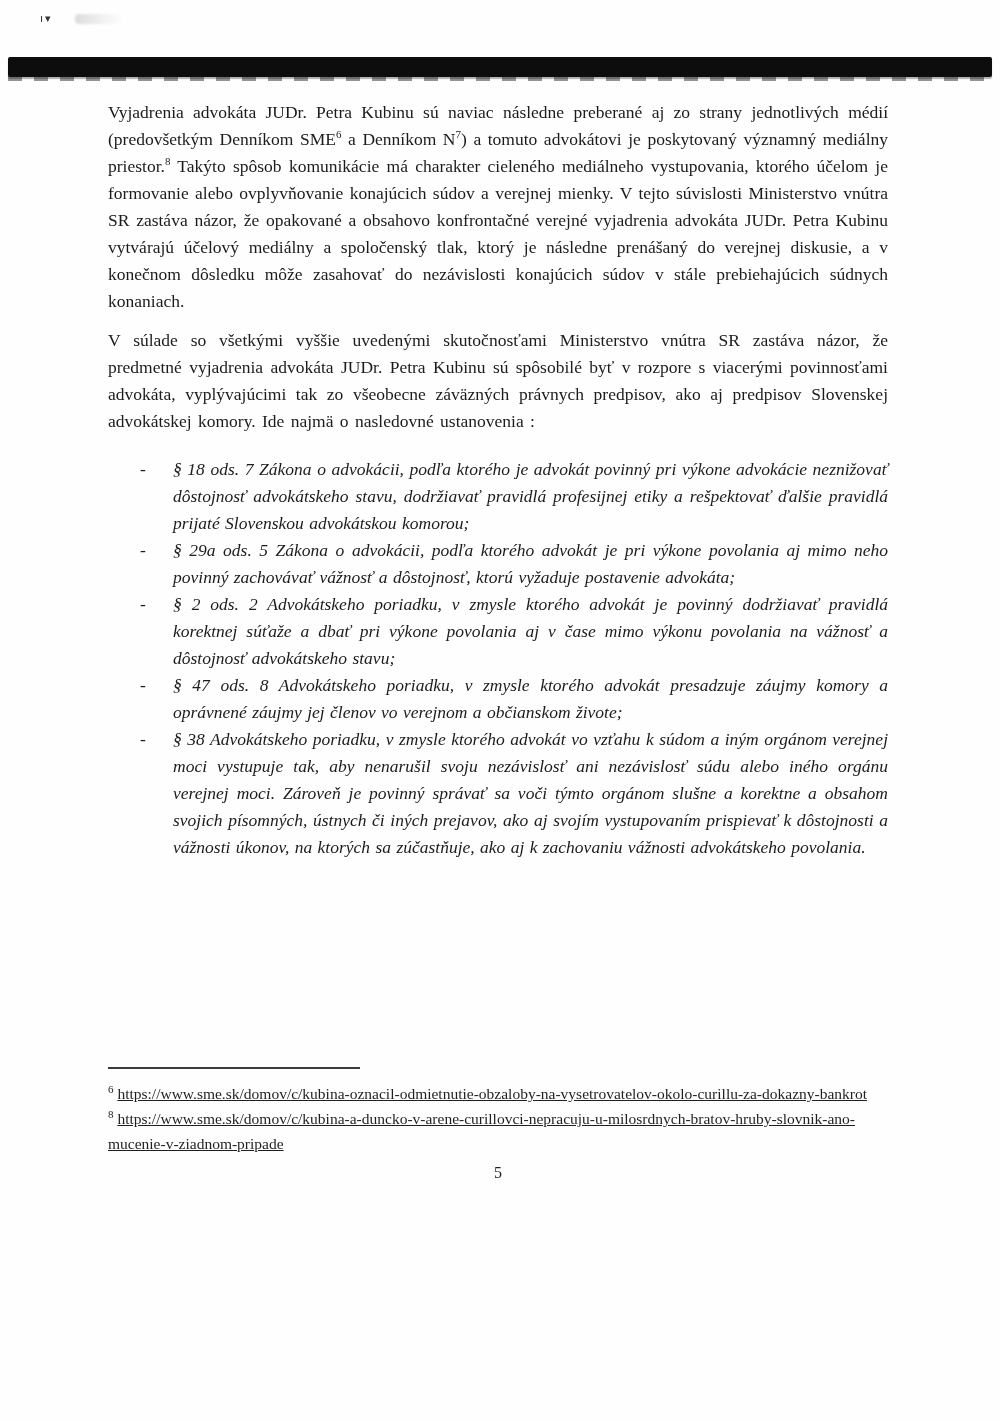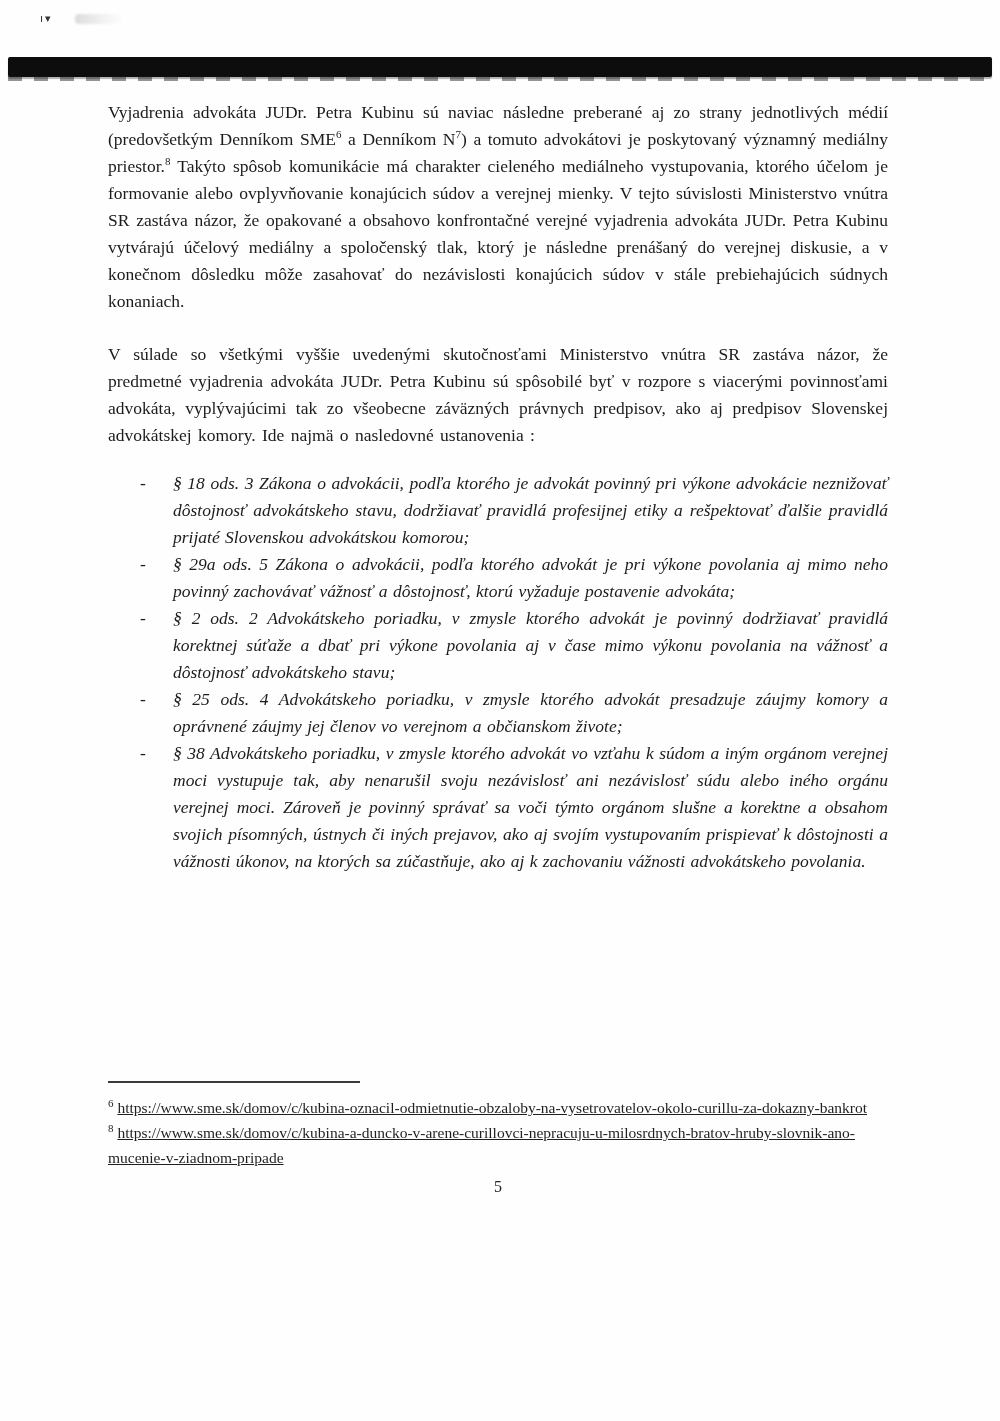--- a/index.html
+++ b/index.html
@@ -36,21 +36,21 @@
   .content{
     padding:99px 112px 0 108px;
   }
   .para{
     text-align:justify;
     font-size:17.5px;
     line-height:27px;
     word-spacing:2px;
     margin:0;
   }
-  .para + .para{margin-top:26px;}
+  .para + .para{margin-top:12px;}
   sup{font-size:11px;line-height:0;vertical-align:super;}
   .statute-list{
     margin-top:21px;
     padding-left:32px;
   }
   .statute-item{
     display:flex;
     font-style:italic;
     font-size:17.5px;
     line-height:27px;
@@ -101,33 +101,33 @@
 
   <div class="content">
 
     <p class="para">Vyjadrenia advokáta JUDr. Petra Kubinu sú naviac následne preberané aj zo strany jednotlivých médií (predovšetkým Denníkom SME<sup>6</sup> a Denníkom N<sup>7</sup>) a tomuto advokátovi je poskytovaný významný mediálny priestor.<sup>8</sup> Takýto spôsob komunikácie má charakter cieleného mediálneho vystupovania, ktorého účelom je formovanie alebo ovplyvňovanie konajúcich súdov a verejnej mienky. V tejto súvislosti Ministerstvo vnútra SR zastáva názor, že opakované a obsahovo konfrontačné verejné vyjadrenia advokáta JUDr. Petra Kubinu vytvárajú účelový mediálny a spoločenský tlak, ktorý je následne prenášaný do verejnej diskusie, a v konečnom dôsledku môže zasahovať do nezávislosti konajúcich súdov v stále prebiehajúcich súdnych konaniach.</p>
 
     <p class="para">V súlade so všetkými vyššie uvedenými skutočnosťami Ministerstvo vnútra SR zastáva názor, že predmetné vyjadrenia advokáta JUDr. Petra Kubinu sú spôsobilé byť v rozpore s viacerými povinnosťami advokáta, vyplývajúcimi tak zo všeobecne záväzných právnych predpisov, ako aj predpisov Slovenskej advokátskej komory. Ide najmä o nasledovné ustanovenia :</p>
 
     <div class="statute-list">
       <div class="statute-item">
         <span class="marker">-</span>
-        <span class="itext">§ 18 ods. 3 Zákona o advokácii, podľa ktorého je advokát povinný pri výkone advokácie neznižovať dôstojnosť advokátskeho stavu, dodržiavať pravidlá profesijnej etiky a rešpektovať ďalšie pravidlá prijaté Slovenskou advokátskou komorou;</span>
+        <span class="itext">§ 18 ods. 7 Zákona o advokácii, podľa ktorého je advokát povinný pri výkone advokácie neznižovať dôstojnosť advokátskeho stavu, dodržiavať pravidlá profesijnej etiky a rešpektovať ďalšie pravidlá prijaté Slovenskou advokátskou komorou;</span>
       </div>
       <div class="statute-item">
         <span class="marker">-</span>
         <span class="itext">§ 29a ods. 5 Zákona o advokácii, podľa ktorého advokát je pri výkone povolania aj mimo neho povinný zachovávať vážnosť a dôstojnosť, ktorú vyžaduje postavenie advokáta;</span>
       </div>
       <div class="statute-item">
         <span class="marker">-</span>
         <span class="itext">§ 2 ods. 2 Advokátskeho poriadku, v zmysle ktorého advokát je povinný dodržiavať pravidlá korektnej súťaže a dbať pri výkone povolania aj v čase mimo výkonu povolania na vážnosť a dôstojnosť advokátskeho stavu;</span>
       </div>
       <div class="statute-item">
         <span class="marker">-</span>
-        <span class="itext">§ 25 ods. 4 Advokátskeho poriadku, v zmysle ktorého advokát presadzuje záujmy komory a oprávnené záujmy jej členov vo verejnom a občianskom živote;</span>
+        <span class="itext">§ 47 ods. 8 Advokátskeho poriadku, v zmysle ktorého advokát presadzuje záujmy komory a oprávnené záujmy jej členov vo verejnom a občianskom živote;</span>
       </div>
       <div class="statute-item">
         <span class="marker">-</span>
         <span class="itext">§ 38 Advokátskeho poriadku, v zmysle ktorého advokát vo vzťahu k súdom a iným orgánom verejnej moci vystupuje tak, aby nenarušil svoju nezávislosť ani nezávislosť súdu alebo iného orgánu verejnej moci. Zároveň je povinný správať sa voči týmto orgánom slušne a korektne a obsahom svojich písomných, ústnych či iných prejavov, ako aj svojím vystupovaním prispievať k dôstojnosti a vážnosti úkonov, na ktorých sa zúčastňuje, ako aj k zachovaniu vážnosti advokátskeho povolania.</span>
       </div>
     </div>
 
     <div class="footnote-area">
       <div class="fn-sep"></div>
       <div class="footnote"><sup>6</sup> <span class="fn-url">https://www.sme.sk/domov/c/kubina-oznacil-odmietnutie-obzaloby-na-vysetrovatelov-okolo-curillu-za-dokazny-bankrot</span></div>

